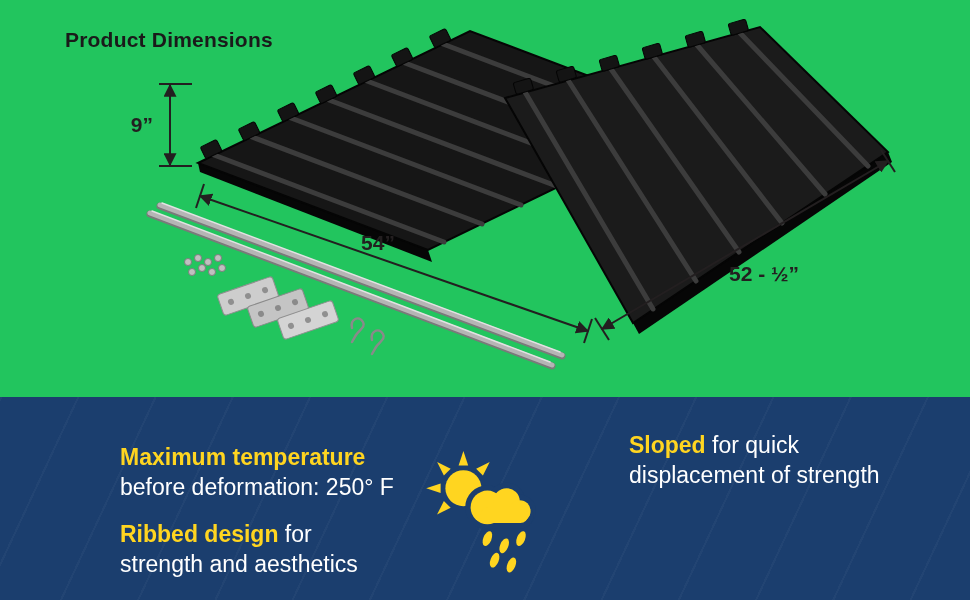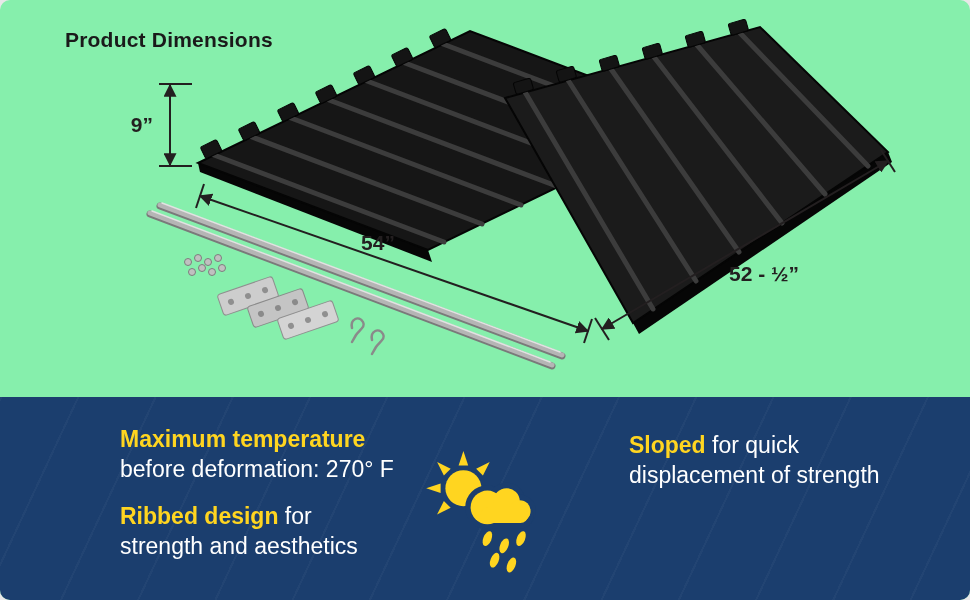--- a/index.html
+++ b/index.html
@@ -1,32 +1,32 @@
 <!DOCTYPE html>
 <html><head>
 <meta charset="utf-8">
 <style>
   html,body{margin:0;padding:0;background:#e8e8e8;}
   .stage{
-    position:relative; width:970px; height:600px; background:#86efac;
-    overflow:hidden; font-family:"Liberation Sans", sans-serif;border-radius:10px;
+    position:relative; width:970px; height:600px; background:#22c55e;
+    overflow:hidden; font-family:"Liberation Sans", sans-serif;
   }
   .page-title{
     position:absolute; left:65px; top:28px;
     font-size:21px; font-weight:800; color:#1a1a1a; letter-spacing:.2px;
   }
   .illustration{ position:absolute; left:0; top:0; }
   .dim-label{ font:700 21px "Liberation Sans", sans-serif; fill:#231f20; }
   .banner{
     position:absolute; left:0; top:397px; width:970px; height:203px;
     background:#1b3e6e;
     background-image:repeating-linear-gradient(115deg, rgba(255,255,255,0.03) 0 2px, rgba(255,255,255,0) 2px 70px);
   }
   .col{ position:absolute; color:#ffffff; font-size:23px; line-height:30px; }
-  .col-left{ left:120px; top:27px; width:350px; }
+  .col-left{ left:120px; top:45px; width:350px; }
   .col-right{ left:585px; top:33px; width:370px;margin-left:44px; }
   .feature{ margin:0 0 17px 0; }
   .hl{ color:#ffd520; font-weight:700; }
   .weather{ position:absolute; left:424px; top:48px; }
 </style>
 </head>
 <body>
 
 <div class="stage">
 
@@ -149,21 +149,21 @@
       <line x1="895" y1="172" x2="881" y2="150"></line>
       <text class="dim-label" x="764" y="281" text-anchor="middle" stroke="none">52 - ½”</text>
     </g>
   </svg>
 
   <div class="banner">
 
     <div class="col col-left">
       <p class="feature">
         <span class="hl">Maximum temperature</span><br>
-        <span>before deformation: 270° F</span>
+        <span>before deformation: 250° F</span>
       </p>
       <p class="feature">
         <span class="hl">Ribbed design</span><span> for</span><br>
         <span>strength and aesthetics</span>
       </p>
     </div>
 
     <svg class="weather" width="122" height="132" viewBox="0 0 100 110">
 
       <g transform="translate(32,36)" fill="#ffd520">

